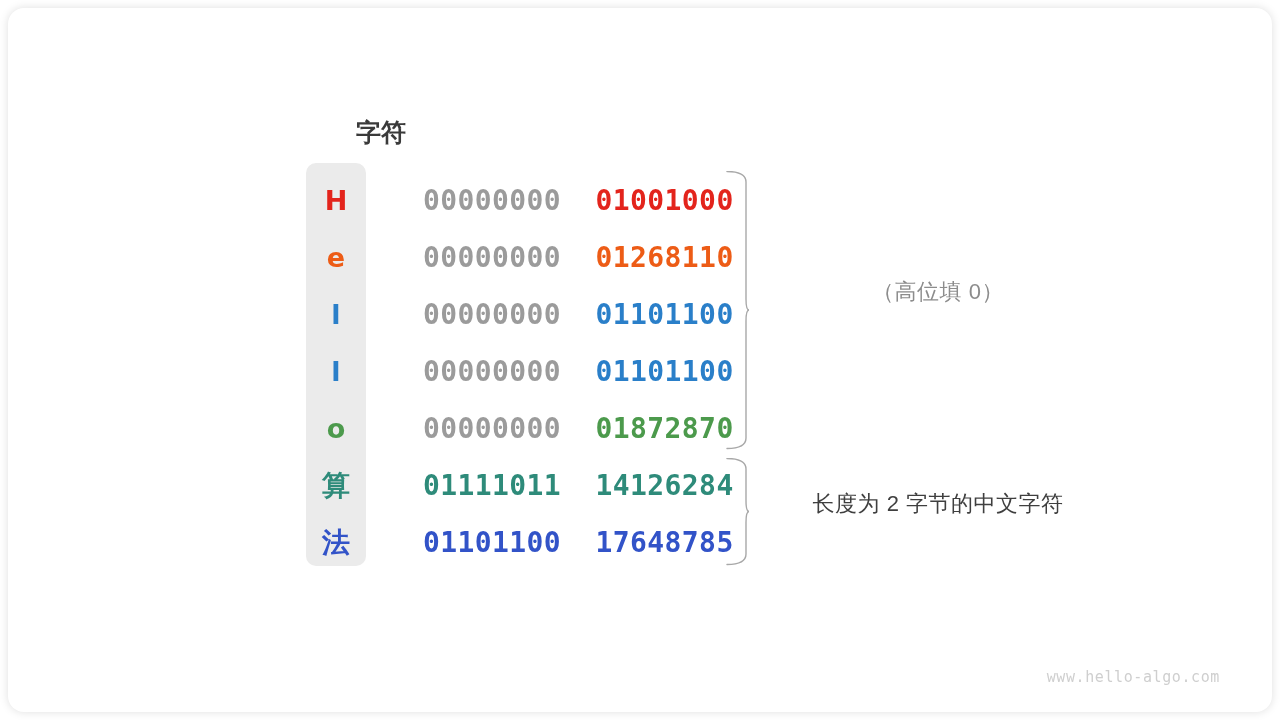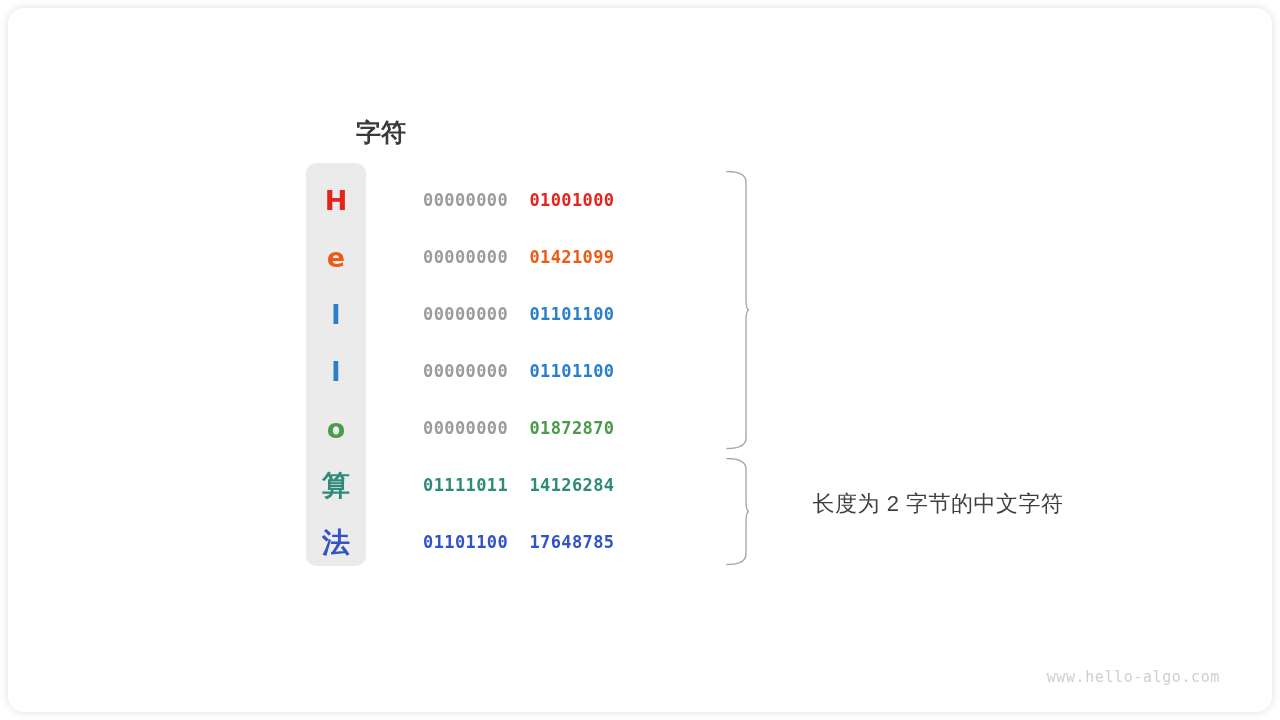--- a/index.html
+++ b/index.html
@@ -93,21 +93,21 @@
   .row-char.cjk {
     font-family: "DejaVu Sans", "Liberation Sans", sans-serif;
     font-size: 28px;
   }
   .row-bits {
     position: absolute;
     left: 415px;
     width: 280px;
     height: 57px;
     line-height: 57px;
-    font-size: 17px;
+    font-size: 28px;
     font-weight: bold;
     letter-spacing: 0.4px;
     white-space: pre;
     font-family: "DejaVu Sans Mono", "Liberation Mono", monospace;
   }
 
   
   .brace-wrap {
     position: absolute;
   }
@@ -154,21 +154,21 @@
 
     <div id="char-column-strip"></div>
 
     <div id="rows-container">
         <div class="row" style="top: 164px;">
           <div class="row-char" style="color: rgb(227, 36, 28);">H</div>
           <div class="row-bits"><span style="color: rgb(155, 155, 155);">00000000</span><span>&nbsp;&nbsp;</span><span style="color: rgb(227, 36, 28);">01001000</span></div>
         </div>
         <div class="row" style="top: 221px;">
           <div class="row-char" style="color: rgb(237, 92, 22);">e</div>
-          <div class="row-bits"><span style="color: rgb(155, 155, 155);">00000000</span><span>&nbsp;&nbsp;</span><span style="color: rgb(237, 92, 22);">01421099</span></div>
+          <div class="row-bits"><span style="color: rgb(155, 155, 155);">00000000</span><span>&nbsp;&nbsp;</span><span style="color: rgb(237, 92, 22);">01268110</span></div>
         </div>
         <div class="row" style="top: 278px;">
           <div class="row-char" style="color: rgb(42, 127, 201);">l</div>
           <div class="row-bits"><span style="color: rgb(155, 155, 155);">00000000</span><span>&nbsp;&nbsp;</span><span style="color: rgb(42, 127, 201);">01101100</span></div>
         </div>
         <div class="row" style="top: 335px;">
           <div class="row-char" style="color: rgb(42, 127, 201);">l</div>
           <div class="row-bits"><span style="color: rgb(155, 155, 155);">00000000</span><span>&nbsp;&nbsp;</span><span style="color: rgb(42, 127, 201);">01101100</span></div>
         </div>
         <div class="row" style="top: 392px;">
@@ -185,20 +185,21 @@
         </div>
       </div>
 
     <div id="groups-container">
         <div class="brace-wrap" style="left: 718px; top: 163px;">
           <svg width="25" height="279" viewBox="0 0 25 279">
             <path d="M 1 0.5 Q 20 0.5 20 11 L 20 128 Q 20 139 23 139 Q 20 139 20 150 L 20 267 Q 20 277.5 1 277.5" fill="none" stroke="#a8a8a8" stroke-width="1.4" stroke-linecap="round"></path>
           </svg>
         </div>
         <div class="annotation" style="left: 760px; top: 262px; width: 340px;">
+          <div class="line2">（高位填 0）</div>
         </div>
         <div class="brace-wrap" style="left: 718px; top: 450px;">
           <svg width="25" height="108" viewBox="0 0 25 108">
             <path d="M 1 0.5 Q 20 0.5 20 11 L 20 42.5 Q 20 53.5 23 53.5 Q 20 53.5 20 64.5 L 20 96 Q 20 106.5 1 106.5" fill="none" stroke="#a8a8a8" stroke-width="1.4" stroke-linecap="round"></path>
           </svg>
         </div>
         <div class="annotation" style="left: 760px; top: 481px; width: 340px;">
           <div class="line1">长度为 2 字节的中文字符</div>
         </div>
       </div>

